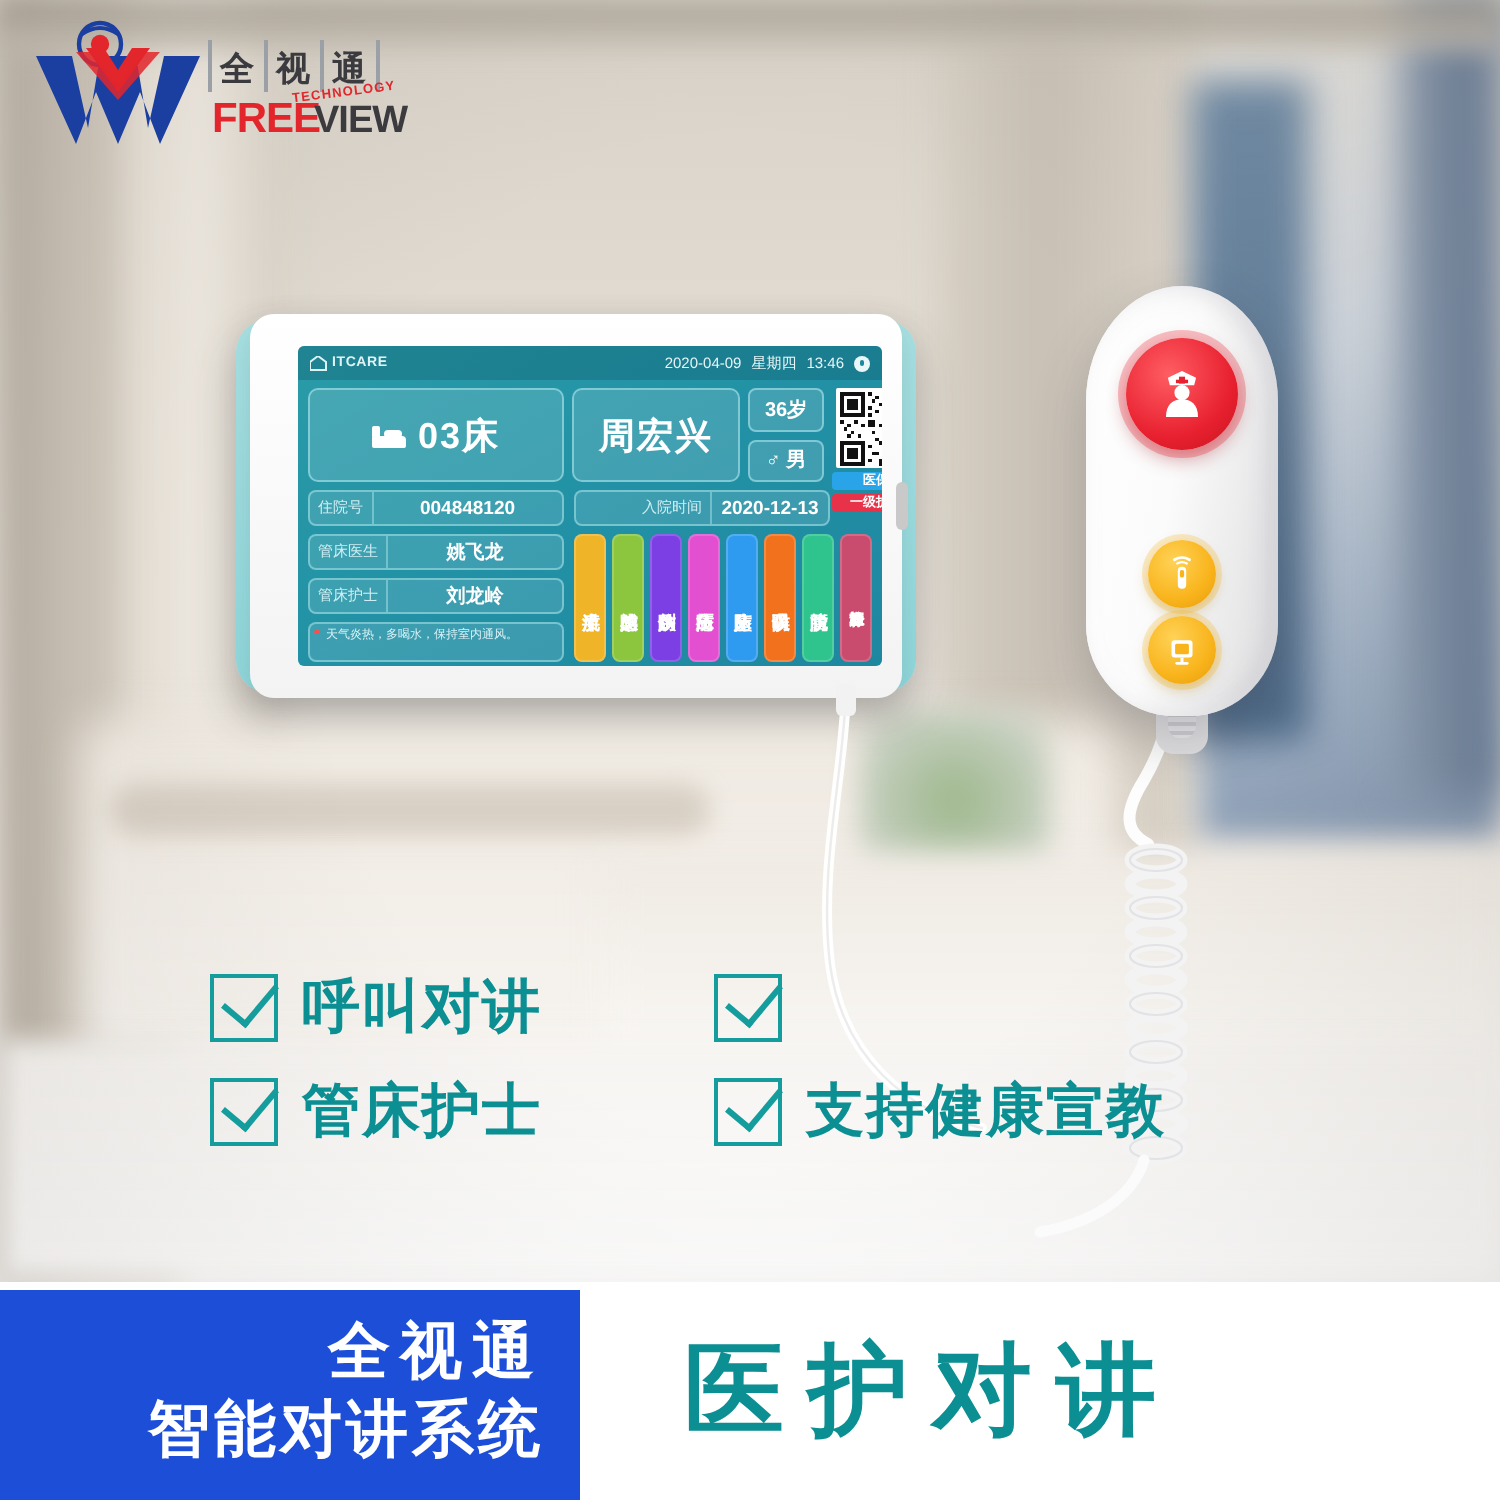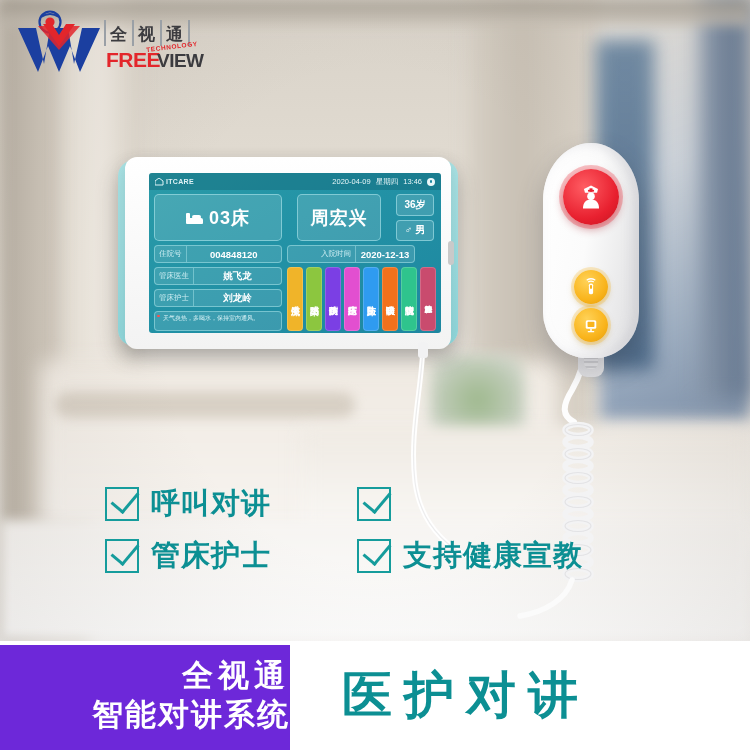--- a/index.html
+++ b/index.html
@@ -75,21 +75,21 @@
     background:rgba(10,80,95,.30); display:flex; align-items:center;
     justify-content:space-between; padding:0 6px; }
   .scr-logo { display:flex; align-items:center; gap:2px; }
   .scr-logo-mark { font-size:7px; color:#dff3f6; letter-spacing:.3px; font-weight:bold; }
   .scr-meta { display:flex; align-items:center; gap:5px; color:#e7f6f8; font-size:7.5px; }
   .gear { width:8px; height:8px; border-radius:50%; background:#eaf7f9; position:relative; }
   .gear::after { content:""; position:absolute; left:2.6px; top:2.6px; width:2.8px; height:2.8px;
     background:#1e87a0; border-radius:50%; }
 
   .scr-grid { position:absolute; left:5px; top:21px; right:5px; bottom:5px; }
-  .row1 { display:flex; gap:15px; height:47px; }
+  .row1 { display:flex; gap:4px; height:47px; }
   .cardA { flex:0 0 128px; background:rgba(255,255,255,.14); border:1px solid rgba(180,235,240,.55);
     border-radius:5px; display:flex; align-items:center; justify-content:center; gap:6px; }
   .bed-ic { width:17px; height:12px; position:relative; }
   .bed-ic .b1 { position:absolute; left:0; bottom:0; width:17px; height:6px; background:#fff; border-radius:1px 2px 1px 1px; }
   .bed-ic .b2 { position:absolute; left:0; bottom:5px; width:4px; height:6px; background:#fff; border-radius:1px; }
   .bed-ic .b3 { position:absolute; left:6px; bottom:5px; width:9px; height:3.5px; background:#fff; border-radius:2px; }
   .bedTxt { color:#fff; font-size:18px; font-weight:bold; letter-spacing:1px; }
   .cardB { flex:0 0 84px; background:rgba(255,255,255,.14); border:1px solid rgba(180,235,240,.55);
     border-radius:5px; display:flex; align-items:center; justify-content:center; }
   .nameTxt { color:#fff; font-size:18px; font-weight:bold; letter-spacing:1px; }
@@ -168,22 +168,22 @@
   .fitem { display:flex; align-items:center; gap:12px; }
   .fitem.c2 { margin-left:72px; }
   .chk { width:34px; height:34px; border:2.5px solid #159c9c; position:relative; flex:0 0 34px; }
   .chk::after { content:""; position:absolute; left:5px; top:2px; width:23px; height:13px;
     border-left:3.5px solid #159c9c; border-bottom:3.5px solid #159c9c;
     transform:rotate(-50deg); }
   .ftxt { font-size:29px; font-weight:bold; color:#0c8f93; letter-spacing:1px; white-space:nowrap; }
 
   
   #banner { position:absolute; left:0; top:641px; width:750px; height:109px; display:flex; }
-  .bn-left { flex:0 0 290px; background:#6d28d9; display:flex; flex-direction:column;
-    align-items:flex-end; justify-content:center; padding-right:0; gap:1px; }
+  .bn-left { flex:0 0 290px; background:#1d4ed8; display:flex; flex-direction:column;
+    align-items:flex-end; justify-content:center; padding-right:18px; gap:1px; }
   .bn-l1 { color:#fff; font-size:31px; font-weight:bold; letter-spacing:5px; line-height:38px; }
   .bn-l2 { color:#fff; font-size:31px; font-weight:bold; letter-spacing:2px; line-height:38px; }
   .bn-right { flex:1; background:#fff; display:flex; align-items:center; padding-left:52px; }
   .bn-r1 { color:#0c8f93; font-size:50px; font-weight:bold; letter-spacing:12px; }
   .bn-top { position:absolute; left:0; top:0; width:750px; height:4px; background:#fff; }
 </style>
 </head>
 <body>
 
 <div id="bg">

